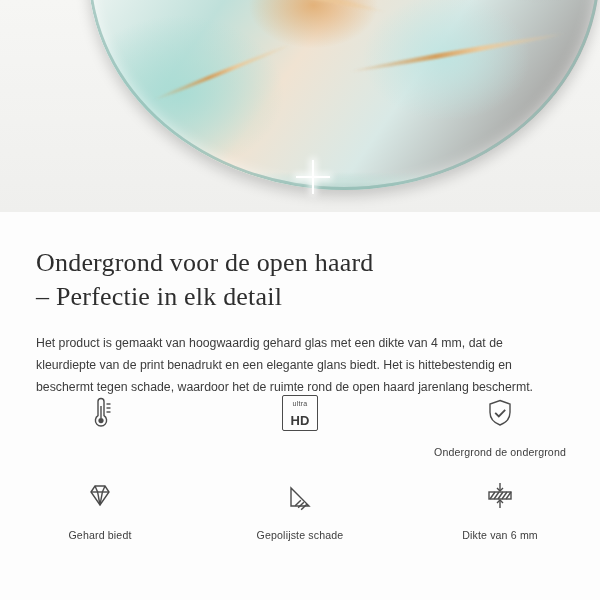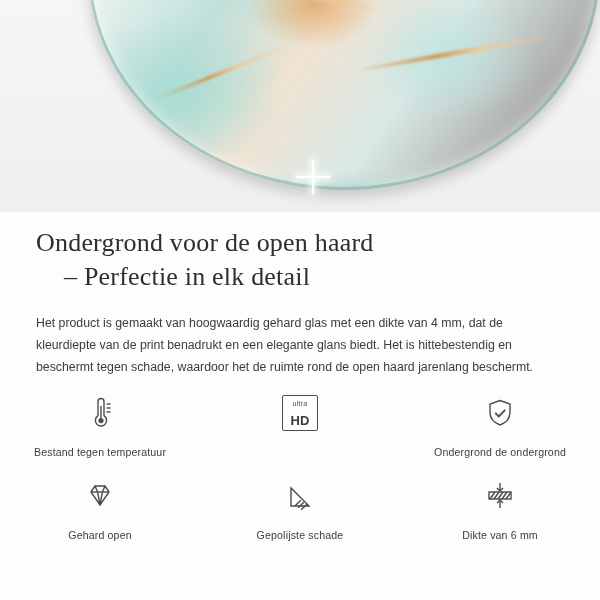--- a/index.html
+++ b/index.html
@@ -97,33 +97,33 @@
     background: #ffffff;
     box-shadow: 0 0 7px 2px rgba(255,255,255,0.95);
   }
   .sparkle:before { left: 16px; top: 0; width: 2px; height: 34px; }
   .sparkle:after  { left: 0; top: 16px; width: 34px; height: 2px; }
 
   
   .content {
     position: absolute;
     left: 0;
-    top: 204px;
+    top: 224px;
     width: 600px;
   }
   .headline {
     margin: 22px 36px 0 36px;
     font-family: "Liberation Serif", serif;
     font-size: 26px;
     line-height: 34px;
     font-weight: 400;
     color: #2e2e2e;
     letter-spacing: 0.2px;
   }
-  .headline .line2 { display: block; margin-left: 28px; }
+  .headline .line2 { display: block; }
   .body-copy {
     margin: 18px 36px 16px 36px;
     font-size: 12.3px;
     line-height: 22px;
     color: #3c3c3c;
     max-width: 528px;
   }
 
   
   .features {
@@ -215,21 +215,20 @@
       <div class="feature-icon">
         <svg width="40" height="40" viewBox="0 0 40 40" fill="none" stroke="#4b4b4b" stroke-width="1.4">
           <path d="M18 8.5a3 3 0 0 1 6 0v14.2a5.6 5.6 0 1 1-6 0z"></path>
           <line x1="21" y1="13" x2="21" y2="25"></line>
           <circle cx="21" cy="27.6" r="2.6" fill="#4b4b4b" stroke="none"></circle>
           <line x1="26.5" y1="11" x2="30.5" y2="11"></line>
           <line x1="26.5" y1="15" x2="30.5" y2="15"></line>
           <line x1="26.5" y1="19" x2="30.5" y2="19"></line>
         </svg>
       </div>
-      <div class="feature-label">Bestand tegen temperatuur</div>
     </div>
 
     <div class="feature">
       <div class="feature-icon">
         <div class="ultrahd">
           <span class="u-top">ultra</span>
           <span class="u-bot">HD</span>
         </div>
       </div>
     </div>
@@ -248,21 +247,21 @@
       <div class="feature-icon">
         <svg width="40" height="40" viewBox="0 0 40 40" fill="none" stroke="#4b4b4b" stroke-width="1.4">
           <path d="M11 16l4-6h10l4 6-9 13z"></path>
           <line x1="11" y1="16" x2="29" y2="16"></line>
           <line x1="15" y1="10" x2="17.6" y2="16"></line>
           <line x1="25" y1="10" x2="22.4" y2="16"></line>
           <line x1="17.6" y1="16" x2="20" y2="29"></line>
           <line x1="22.4" y1="16" x2="20" y2="29"></line>
         </svg>
       </div>
-      <div class="feature-label">Gehard open</div>
+      <div class="feature-label">Gehard biedt</div>
     </div>
 
     <div class="feature">
       <div class="feature-icon">
         <svg width="40" height="40" viewBox="0 0 40 40" fill="none" stroke="#4b4b4b" stroke-width="1.4">
           <path d="M11 30V12l18 18z"></path>
           <line x1="14" y1="27" x2="22" y2="27" transform="rotate(-45 18 27)"></line>
           <line x1="17" y1="29" x2="25" y2="29" transform="rotate(-45 21 29)"></line>
           <line x1="20" y1="31" x2="28" y2="31" transform="rotate(-45 24 31)"></line>
         </svg>

